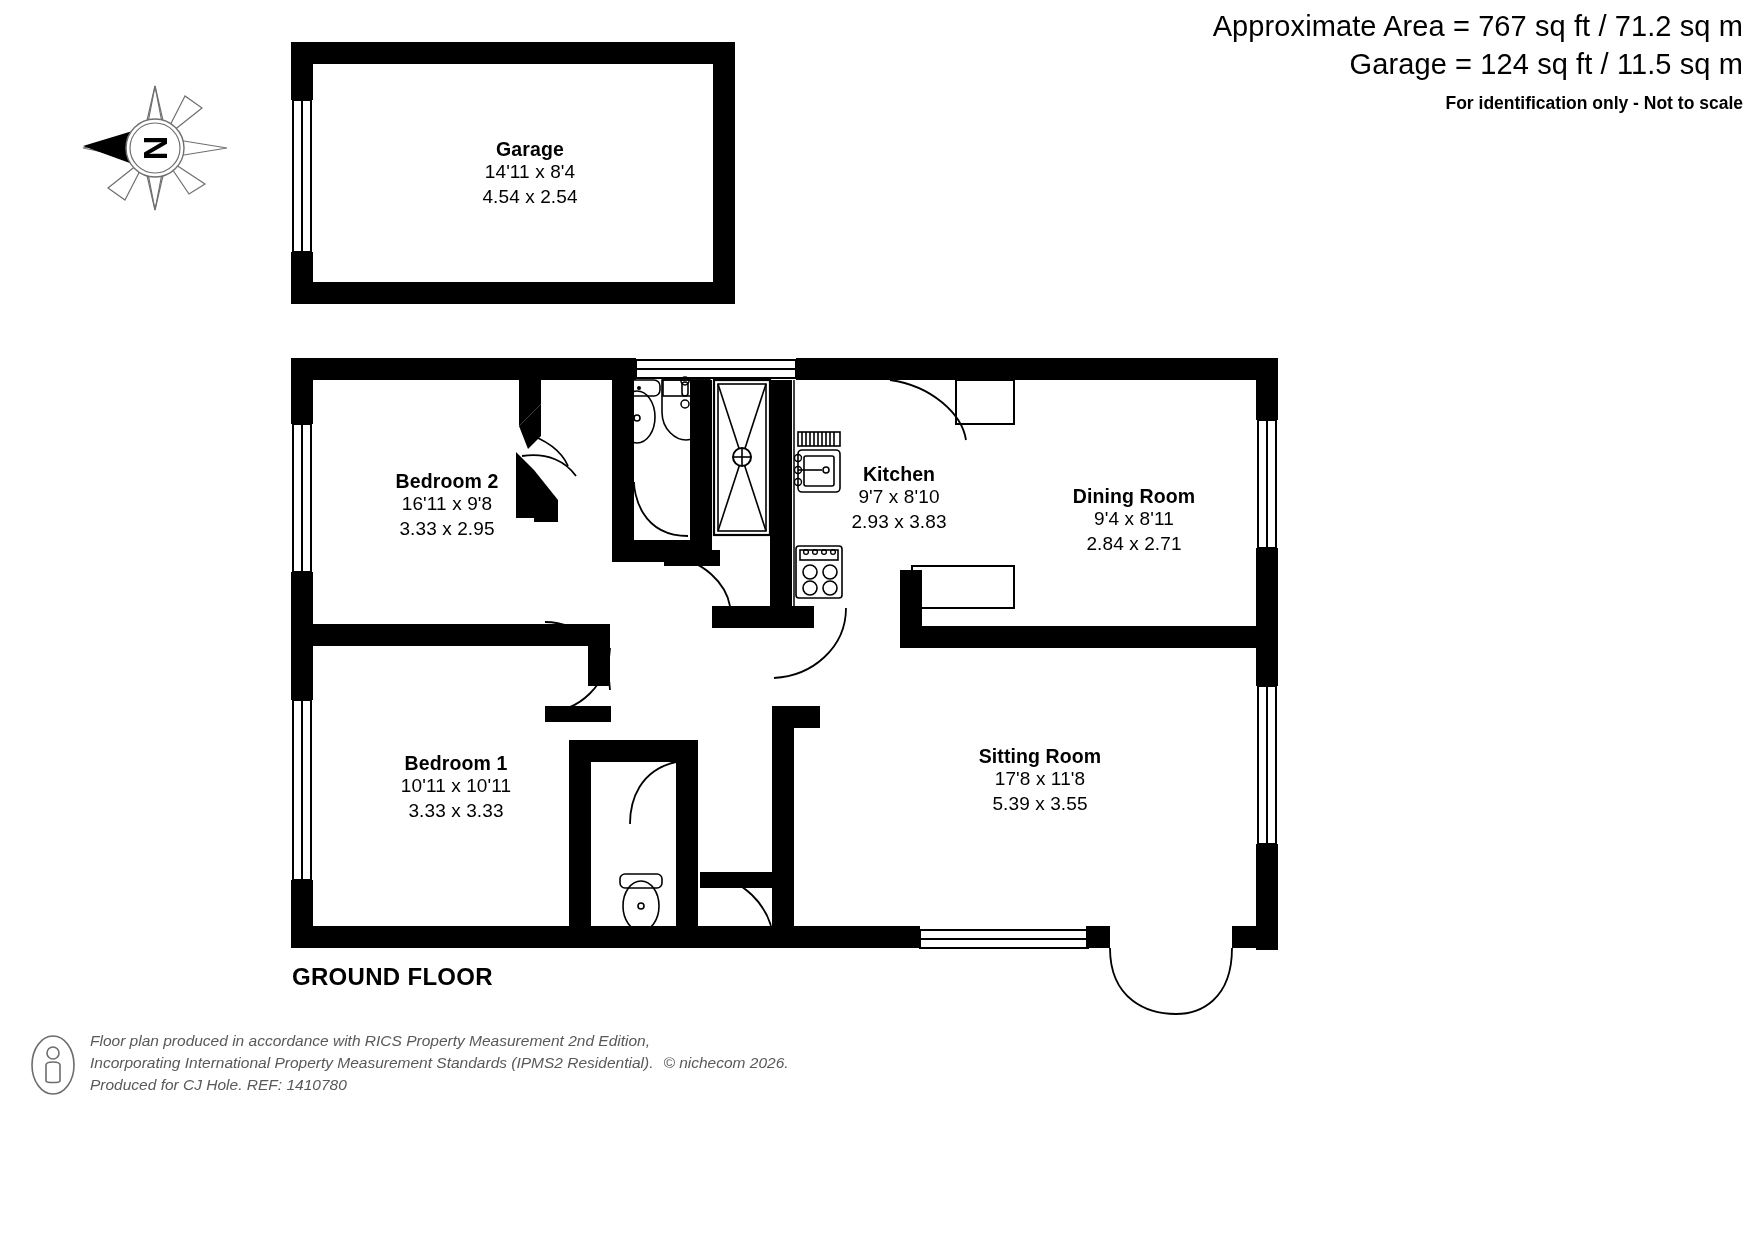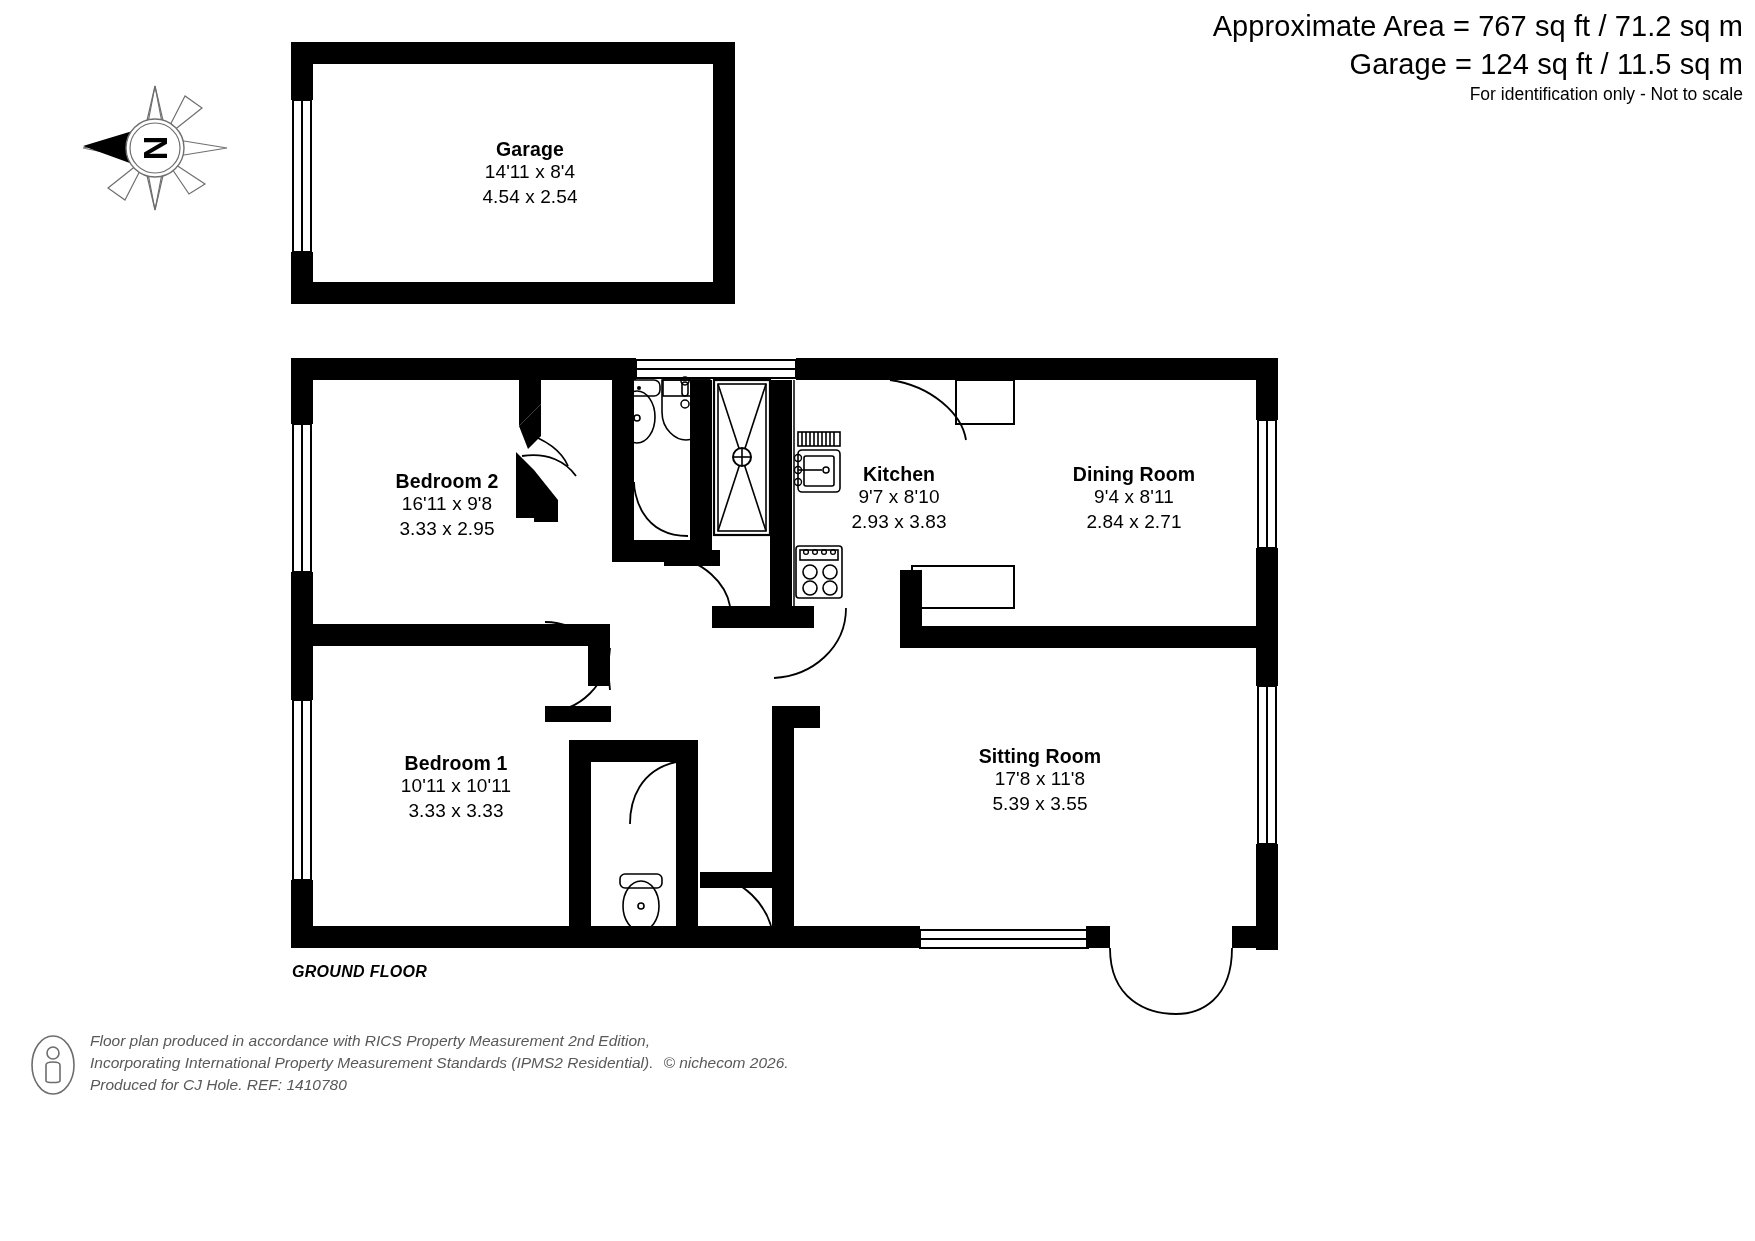--- a/index.html
+++ b/index.html
@@ -30,31 +30,32 @@
     text-align: right;
     line-height: 1.30;
   }
   #area-summary .big {
     font-size: 29px;
     letter-spacing: 0.1px;
     white-space: nowrap;
   }
   #area-summary .small {
     font-size: 17.5px;
+    margin-top: 9px;
     white-space: nowrap;
+    font-weight: bold;
   }
   
   #floor-title {
     position: absolute;
     left: 292px;
     top: 963px;
-    font-size: 16px;
+    font-size: 24px;
     font-weight: bold;
     letter-spacing: 0.3px;
-    font-style: italic;
   }
   
   #footer {
     position: absolute;
     left: 30px;
     top: 1030px;
     display: flex;
     align-items: flex-start;
   }
   #footer .legal {
@@ -311,21 +312,21 @@
     <div class="rimp">10'11 x 10'11</div>
     <div class="rmet">3.33 x 3.33</div>
   </div>
 
   <div class="room-label" style="left:899px; top:463px;">
     <div class="rname">Kitchen</div>
     <div class="rimp">9'7 x 8'10</div>
     <div class="rmet">2.93 x 3.83</div>
   </div>
 
-  <div class="room-label" style="left:1134px; top:463px;">
+  <div class="room-label" style="left:1134px; top:485px;">
     <div class="rname">Dining Room</div>
     <div class="rimp">9'4 x 8'11</div>
     <div class="rmet">2.84 x 2.71</div>
   </div>
 
   <div class="room-label" style="left:1040px; top:745px;">
     <div class="rname">Sitting Room</div>
     <div class="rimp">17'8 x 11'8</div>
     <div class="rmet">5.39 x 3.55</div>
   </div>

